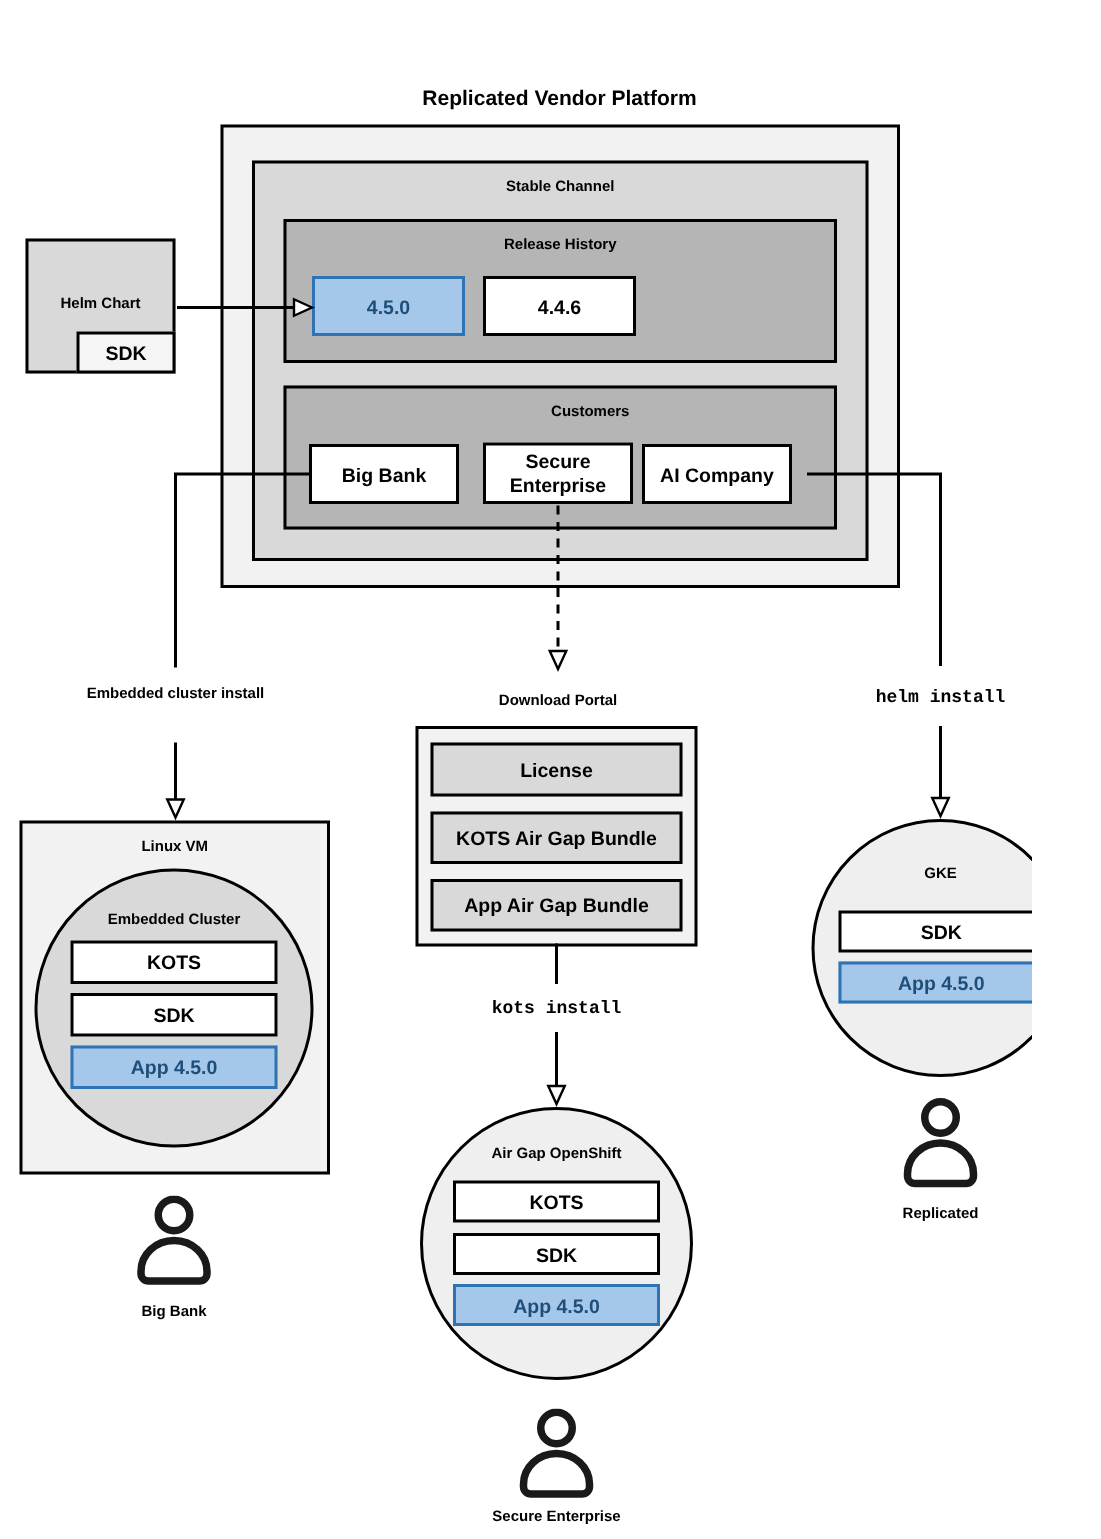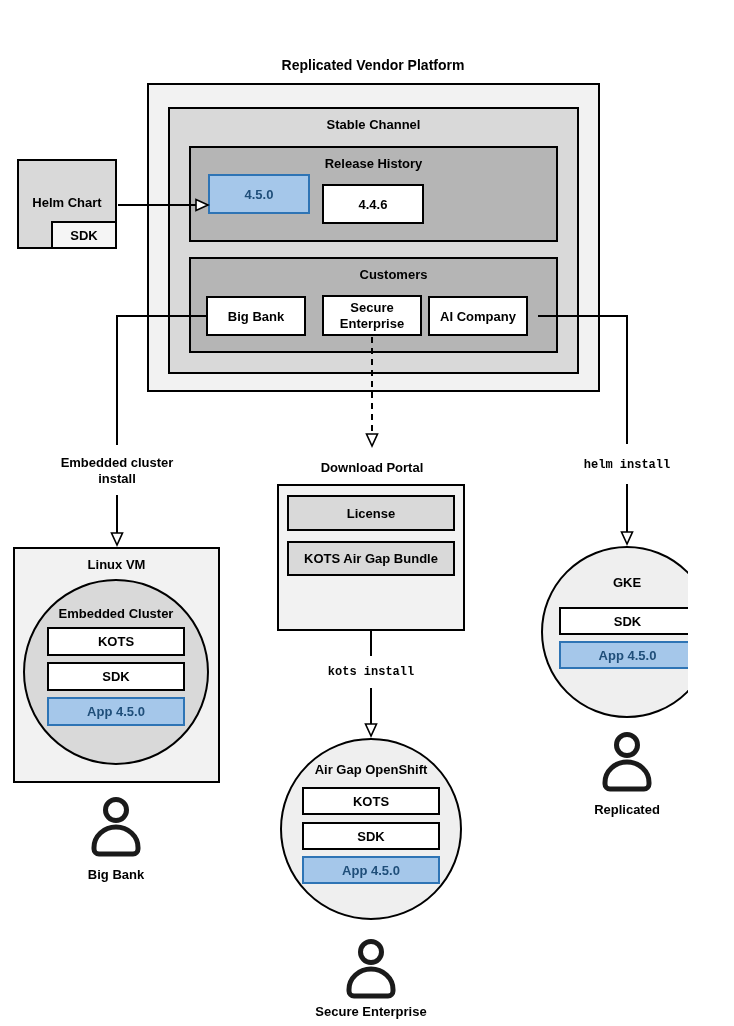--- a/index.html
+++ b/index.html
@@ -2,21 +2,21 @@
 <html><head>
 <meta charset="utf-8">
 <style>
   html,body{margin:0;padding:0;background:#ffffff;}
   .canvas{
     position:relative;width:688px;height:1026px;background:#ffffff;
     font-family:"Liberation Sans",sans-serif;color:#000;overflow:hidden;margin-top:38px;
   }
   .abs{position:absolute;box-sizing:border-box;}
   .box{border:2px solid #000;box-sizing:border-box;}
-  .lbl{font-weight:bold;font-size:13px;text-align:center;line-height:16px;}
+  .lbl{font-weight:bold;font-size:10px;text-align:center;line-height:16px;}
   .center-flex{display:flex;align-items:center;justify-content:center;text-align:center;}
   .fill-light{background:#F2F2F2;}
   .fill-mid{background:#D9D9D9;}
   .fill-dark{background:#B5B5B5;}
   .fill-white{background:#FFFFFF;}
   .fill-faint{background:#EFEFEF;}
   .node{font-weight:bold;font-size:13px;}
   .hl{background:#A5C7EA;border-color:#2E74B5;color:#1F4E79;}
   .circle{border:2px solid #000;border-radius:50%;}
   .mono{font-family:"Liberation Mono","DejaVu Sans Mono",monospace;font-weight:bold;font-size:12px;text-align:center;white-space:nowrap;}
@@ -30,21 +30,21 @@
 
   <div class="abs lbl" style="left:173px;top:19px;width:400px;font-size:14px;">Replicated Vendor Platform</div>
 
   <div class="abs box fill-light" style="left:147px;top:45px;width:453px;height:309px;"></div>
 
   <div class="abs box fill-mid" style="left:168px;top:69px;width:411px;height:267px;"></div>
   <div class="abs lbl" style="left:168px;top:79px;width:411px;">Stable Channel</div>
 
   <div class="abs box fill-dark" style="left:189px;top:108px;width:369px;height:96px;"></div>
   <div class="abs lbl" style="left:189px;top:118px;width:369px;">Release History</div>
-  <div class="abs box hl center-flex node" style="left:208px;top:136px;width:102px;height:40px;">4.5.0</div>
+  <div class="abs box hl center-flex node" style="left:208px;top:146px;width:102px;height:40px;">4.5.0</div>
   <div class="abs box fill-white center-flex node" style="left:322px;top:146px;width:102px;height:40px;">4.4.6</div>
 
   <div class="abs box fill-dark" style="left:189px;top:219px;width:369px;height:96px;"></div>
   <div class="abs lbl" style="left:189px;top:229px;width:369px;padding-left:40px;">Customers</div>
   <div class="abs box fill-white center-flex node" style="left:206px;top:258px;width:100px;height:40px;">Big Bank</div>
   <div class="abs box fill-white center-flex node" style="left:322px;top:257px;width:100px;height:41px;line-height:16px;padding:0 6px;">Secure Enterprise</div>
   <div class="abs box fill-white center-flex node" style="left:428px;top:258px;width:100px;height:40px;">AI Company</div>
 
   <div class="abs box fill-mid" style="left:17px;top:121px;width:100px;height:90px;"></div>
   <div class="abs lbl" style="left:17px;top:157px;width:100px;">Helm Chart</div>
@@ -63,20 +63,21 @@
   <svg class="abs" style="left:90px;top:759px;" width="52" height="60" viewBox="0 0 52 60">
     <circle class="person" cx="26" cy="13" r="10.5"></circle>
     <path class="person" stroke-linejoin="round" d="M 4 52 v -1.5 a 22 20.5 0 0 1 44 0 V 52 a 5 5 0 0 1 -5 5 H 9 a 5 5 0 0 1 -5 -5 z"></path>
   </svg>
   <div class="abs lbl" style="left:56px;top:829px;width:120px;">Big Bank</div>
 
   <div class="abs lbl" style="left:301px;top:422px;width:142px;">Download Portal</div>
   <div class="abs box fill-light" style="left:277px;top:446px;width:188px;height:147px;"></div>
   <div class="abs box fill-mid center-flex node" style="left:287px;top:457px;width:168px;height:36px;">License</div>
   <div class="abs box fill-mid center-flex node" style="left:287px;top:503px;width:168px;height:35px;">KOTS Air Gap Bundle</div>
+  <div class="abs box fill-mid center-flex node" style="left:287px;top:548px;width:168px;height:35px;">App Air Gap Bundle</div>
 
   <div class="abs mono" style="left:291px;top:627px;width:160px;">kots install</div>
 
   <div class="abs circle fill-faint" style="left:280px;top:700px;width:182px;height:182px;"></div>
   <div class="abs lbl" style="left:281px;top:724px;width:180px;">Air Gap OpenShift</div>
   <div class="abs box fill-white center-flex node" style="left:302px;top:749px;width:138px;height:28px;">KOTS</div>
   <div class="abs box fill-white center-flex node" style="left:302px;top:784px;width:138px;height:28px;">SDK</div>
   <div class="abs box hl center-flex node" style="left:302px;top:818px;width:138px;height:28px;">App 4.5.0</div>
 
   <svg class="abs" style="left:345px;top:901px;" width="52" height="60" viewBox="0 0 52 60">

